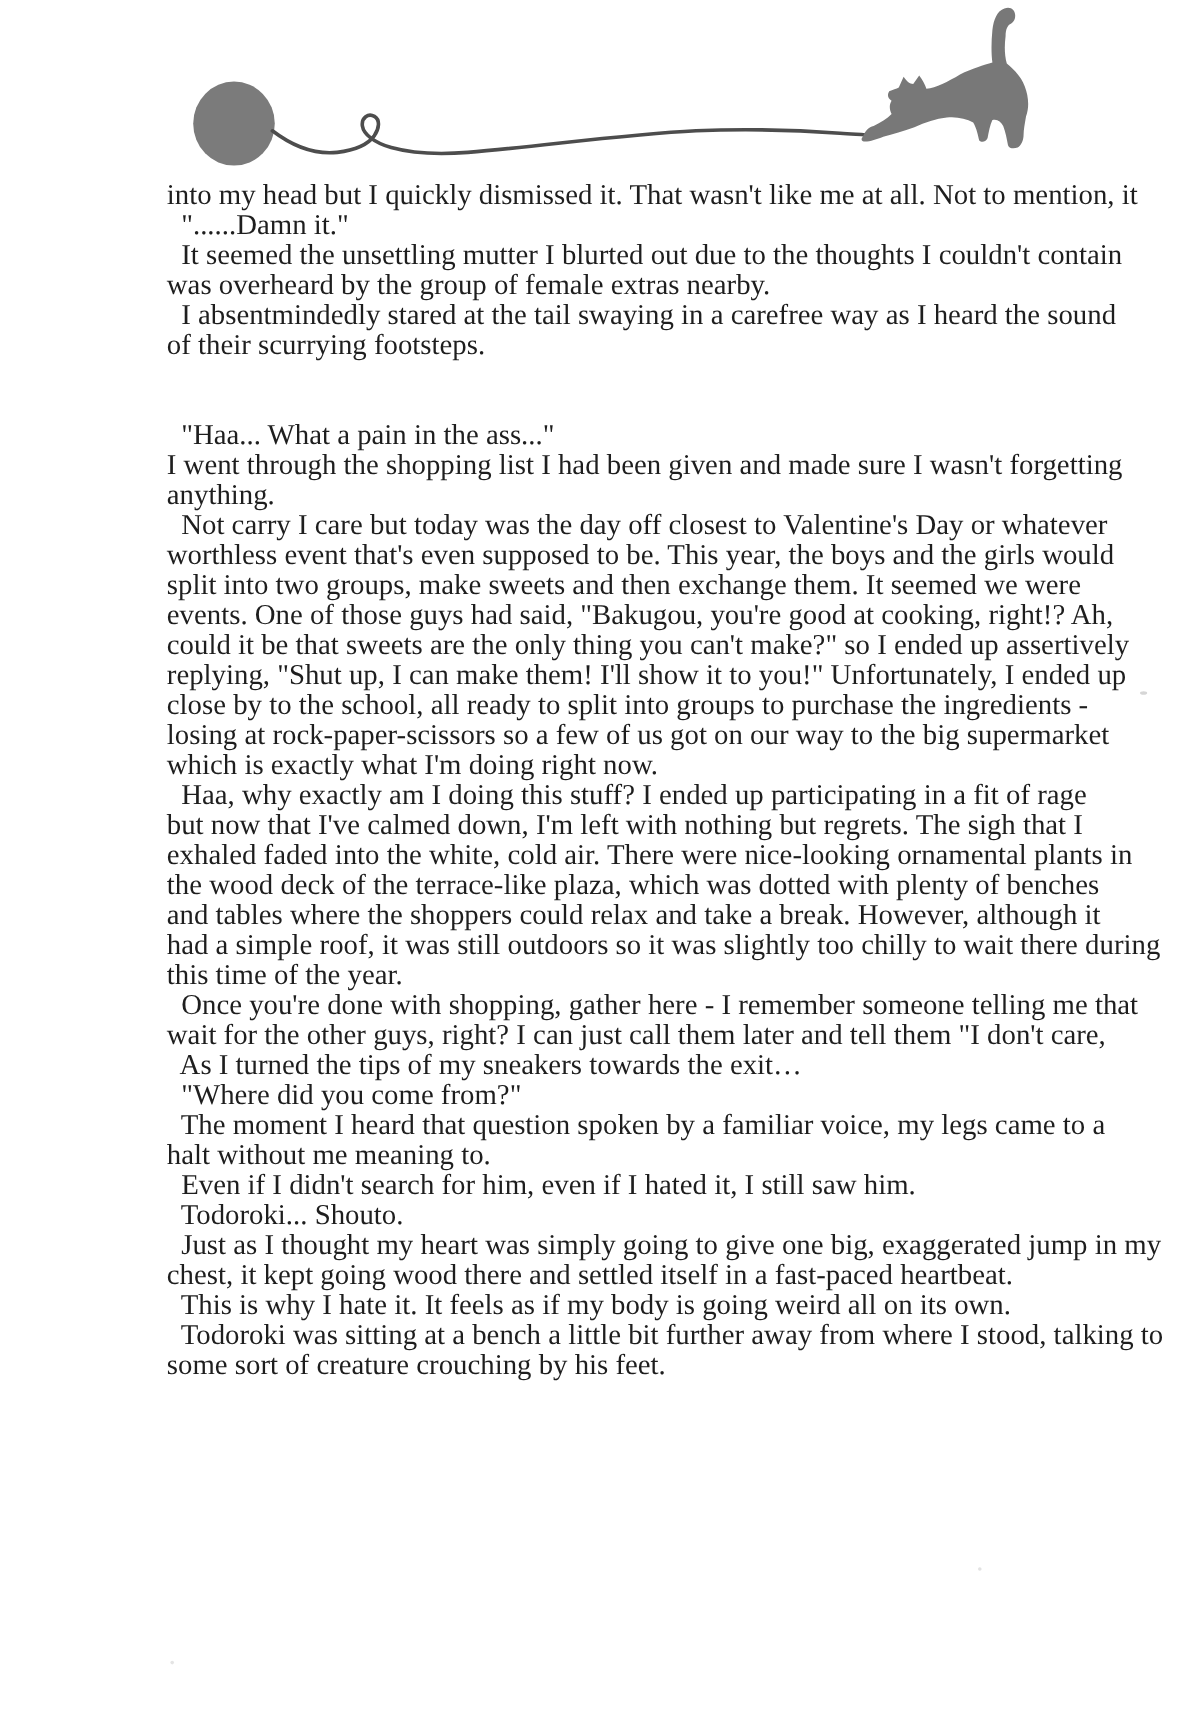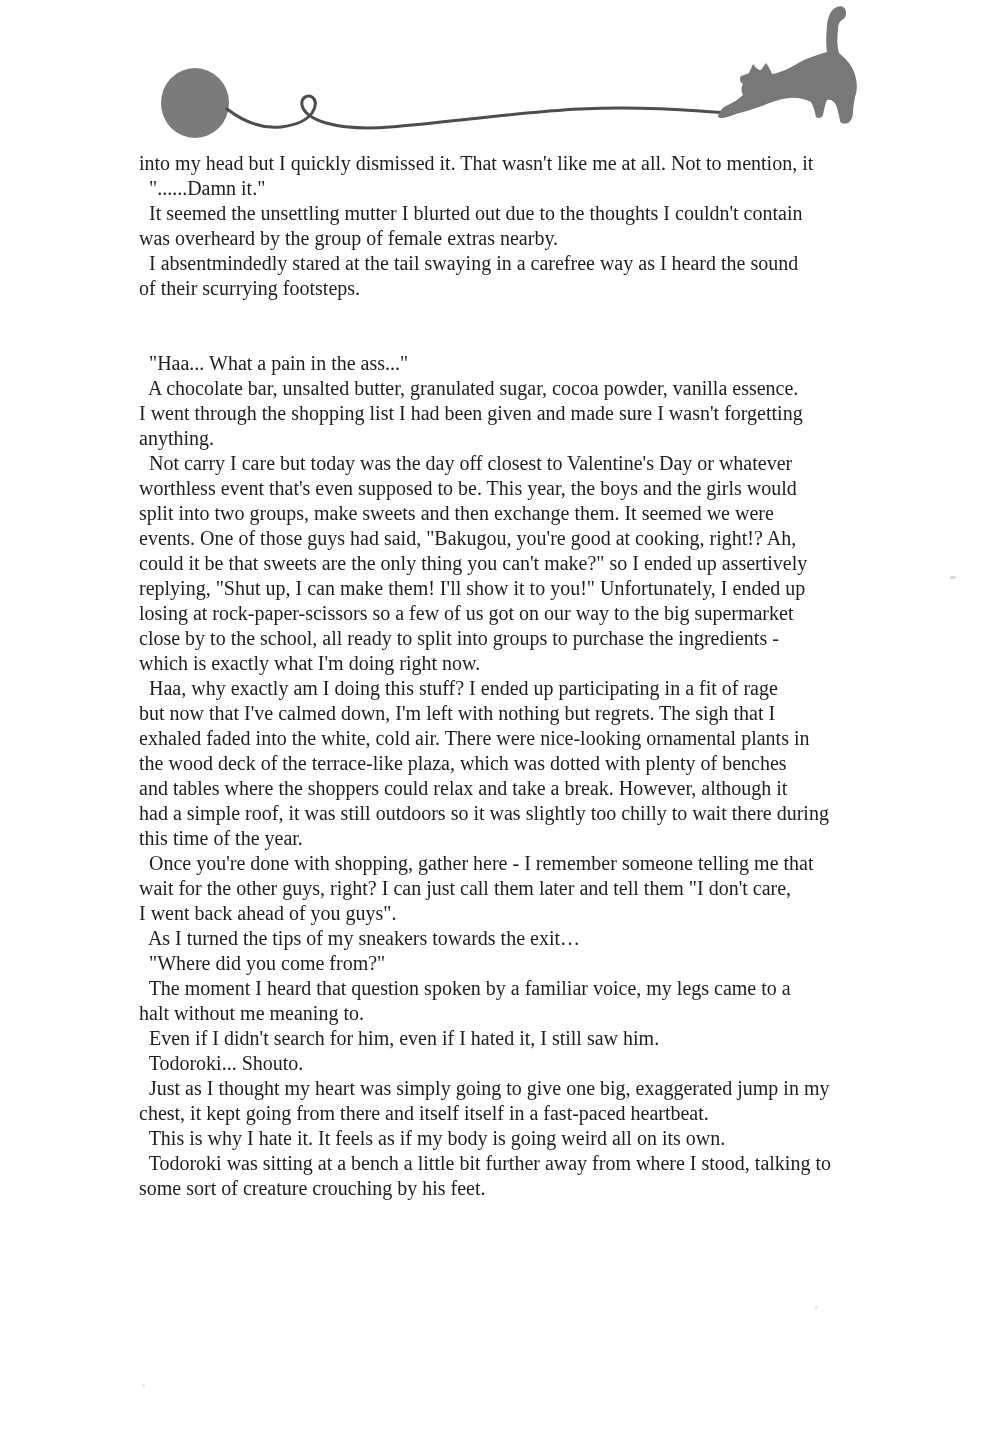--- a/index.html
+++ b/index.html
@@ -15,21 +15,21 @@
     position: absolute;
     top: 0; left: 0;
     width: 1000px; height: 150px;
   }
   .text-block {
     position: absolute;
     left: 139px;
     top: 151px;
     width: 800px;
     color: #1e1e1e;
-    font-size: 20px;
+    font-size: 24px;
     line-height: 25px;
   }
   .line { white-space: pre; height: 25px; }
   .speck { position: absolute; border-radius: 50%; background: #cccccc; }
   .speck-1 { left: 950px; top: 576px; width: 6px; height: 3px; background:#d6d6d6; }
   .speck-2 { left: 815px; top: 1306px; width: 3px; height: 3px; background:#e2e2e2; }
   .speck-3 { left: 142px; top: 1384px; width: 3px; height: 3px; background:#e4e4e4; }
 </style>
 </head>
 <body>
@@ -87,50 +87,48 @@
   <div class="text-block">
       <div class="line">into my head but I quickly dismissed it. That wasn't like me at all. Not to mention, it</div>
       <div class="line">  "......Damn it."</div>
       <div class="line">  It seemed the unsettling mutter I blurted out due to the thoughts I couldn't contain</div>
       <div class="line">was overheard by the group of female extras nearby.</div>
       <div class="line">  I absentmindedly stared at the tail swaying in a carefree way as I heard the sound</div>
       <div class="line">of their scurrying footsteps.</div>
       <div class="line"></div>
       <div class="line"></div>
       <div class="line">  "Haa... What a pain in the ass..."</div>
-      <div class="line">  A chocolate bar, unsalted butter, granulated sugar, cocoa powder, vanilla essence.</div>
       <div class="line">I went through the shopping list I had been given and made sure I wasn't forgetting</div>
       <div class="line">anything.</div>
       <div class="line">  Not carry I care but today was the day off closest to Valentine's Day or whatever</div>
       <div class="line">worthless event that's even supposed to be. This year, the boys and the girls would</div>
       <div class="line">split into two groups, make sweets and then exchange them. It seemed we were</div>
       <div class="line">events. One of those guys had said, "Bakugou, you're good at cooking, right!? Ah,</div>
       <div class="line">could it be that sweets are the only thing you can't make?" so I ended up assertively</div>
       <div class="line">replying, "Shut up, I can make them! I'll show it to you!" Unfortunately, I ended up</div>
+      <div class="line">close by to the school, all ready to split into groups to purchase the ingredients -</div>
       <div class="line">losing at rock-paper-scissors so a few of us got on our way to the big supermarket</div>
-      <div class="line">close by to the school, all ready to split into groups to purchase the ingredients -</div>
       <div class="line">which is exactly what I'm doing right now.</div>
       <div class="line">  Haa, why exactly am I doing this stuff? I ended up participating in a fit of rage</div>
       <div class="line">but now that I've calmed down, I'm left with nothing but regrets. The sigh that I</div>
       <div class="line">exhaled faded into the white, cold air. There were nice-looking ornamental plants in</div>
       <div class="line">the wood deck of the terrace-like plaza, which was dotted with plenty of benches</div>
       <div class="line">and tables where the shoppers could relax and take a break. However, although it</div>
       <div class="line">had a simple roof, it was still outdoors so it was slightly too chilly to wait there during</div>
       <div class="line">this time of the year.</div>
       <div class="line">  Once you're done with shopping, gather here - I remember someone telling me that</div>
       <div class="line">wait for the other guys, right? I can just call them later and tell them "I don't care,</div>
-      <div class="line">I went back ahead of you guys".</div>
       <div class="line">  As I turned the tips of my sneakers towards the exit…</div>
       <div class="line">  "Where did you come from?"</div>
       <div class="line">  The moment I heard that question spoken by a familiar voice, my legs came to a</div>
       <div class="line">halt without me meaning to.</div>
       <div class="line">  Even if I didn't search for him, even if I hated it, I still saw him.</div>
       <div class="line">  Todoroki... Shouto.</div>
       <div class="line">  Just as I thought my heart was simply going to give one big, exaggerated jump in my</div>
-      <div class="line">chest, it kept going from there and itself itself in a fast-paced heartbeat.</div>
+      <div class="line">chest, it kept going wood there and settled itself in a fast-paced heartbeat.</div>
       <div class="line">  This is why I hate it. It feels as if my body is going weird all on its own.</div>
       <div class="line">  Todoroki was sitting at a bench a little bit further away from where I stood, talking to</div>
       <div class="line">some sort of creature crouching by his feet.</div>
     </div>
 
   <div class="speck speck-1"></div>
   <div class="speck speck-2"></div>
   <div class="speck speck-3"></div>
 
 </div>

